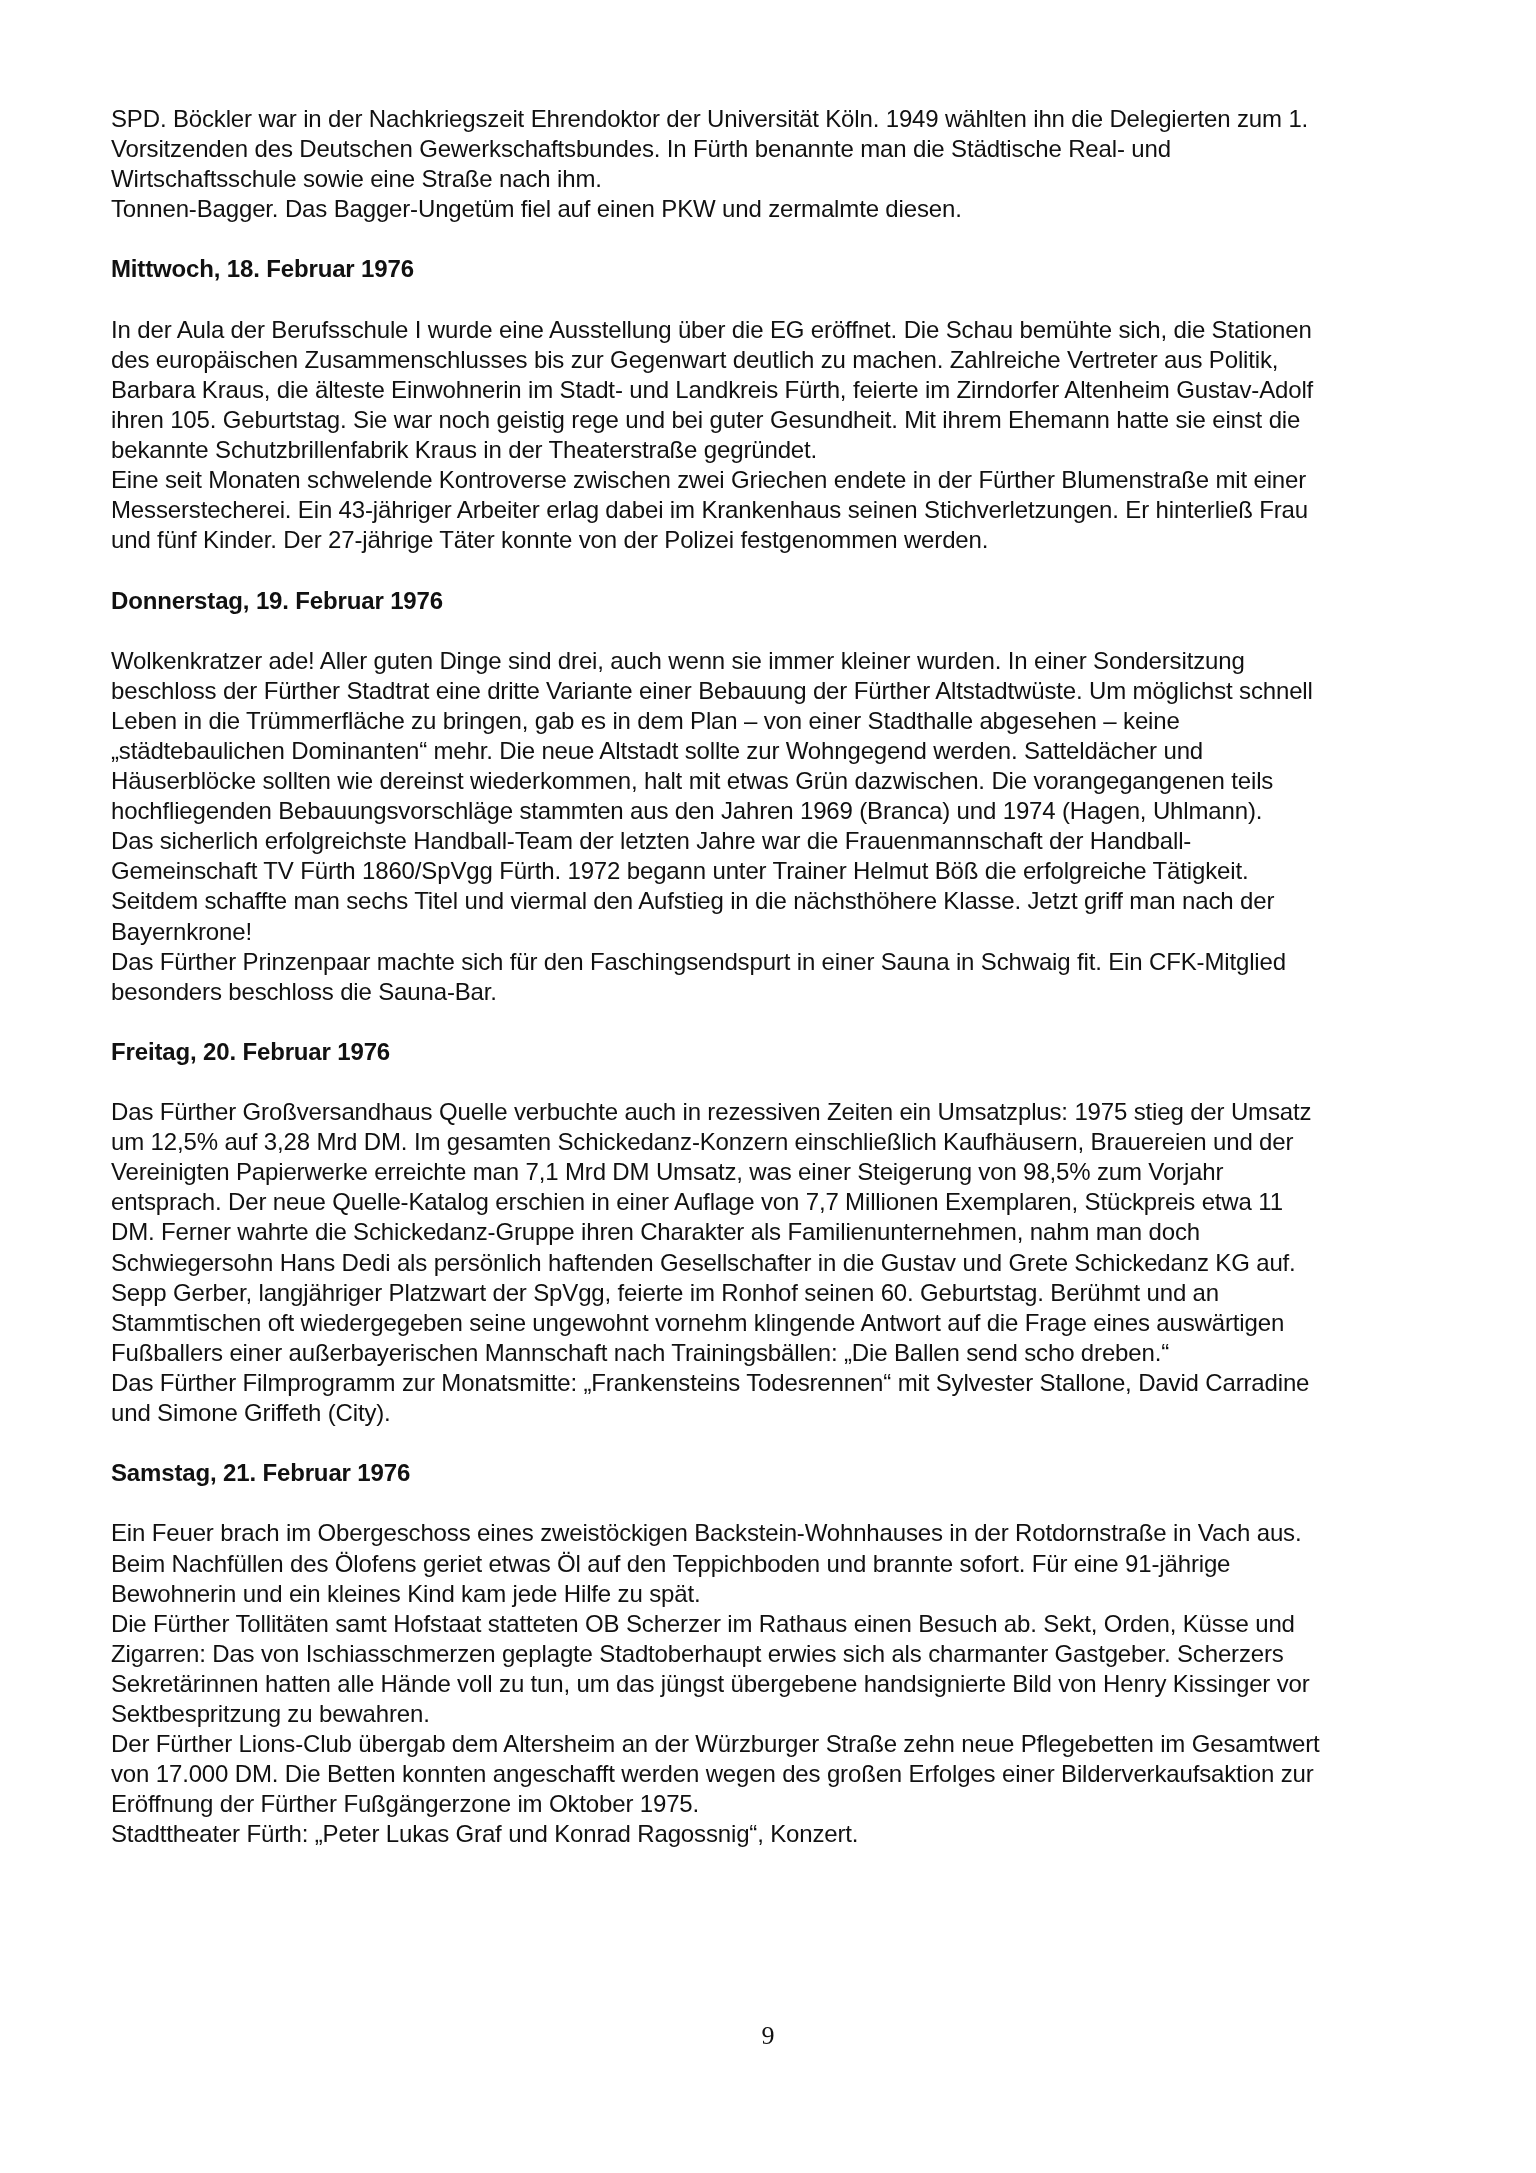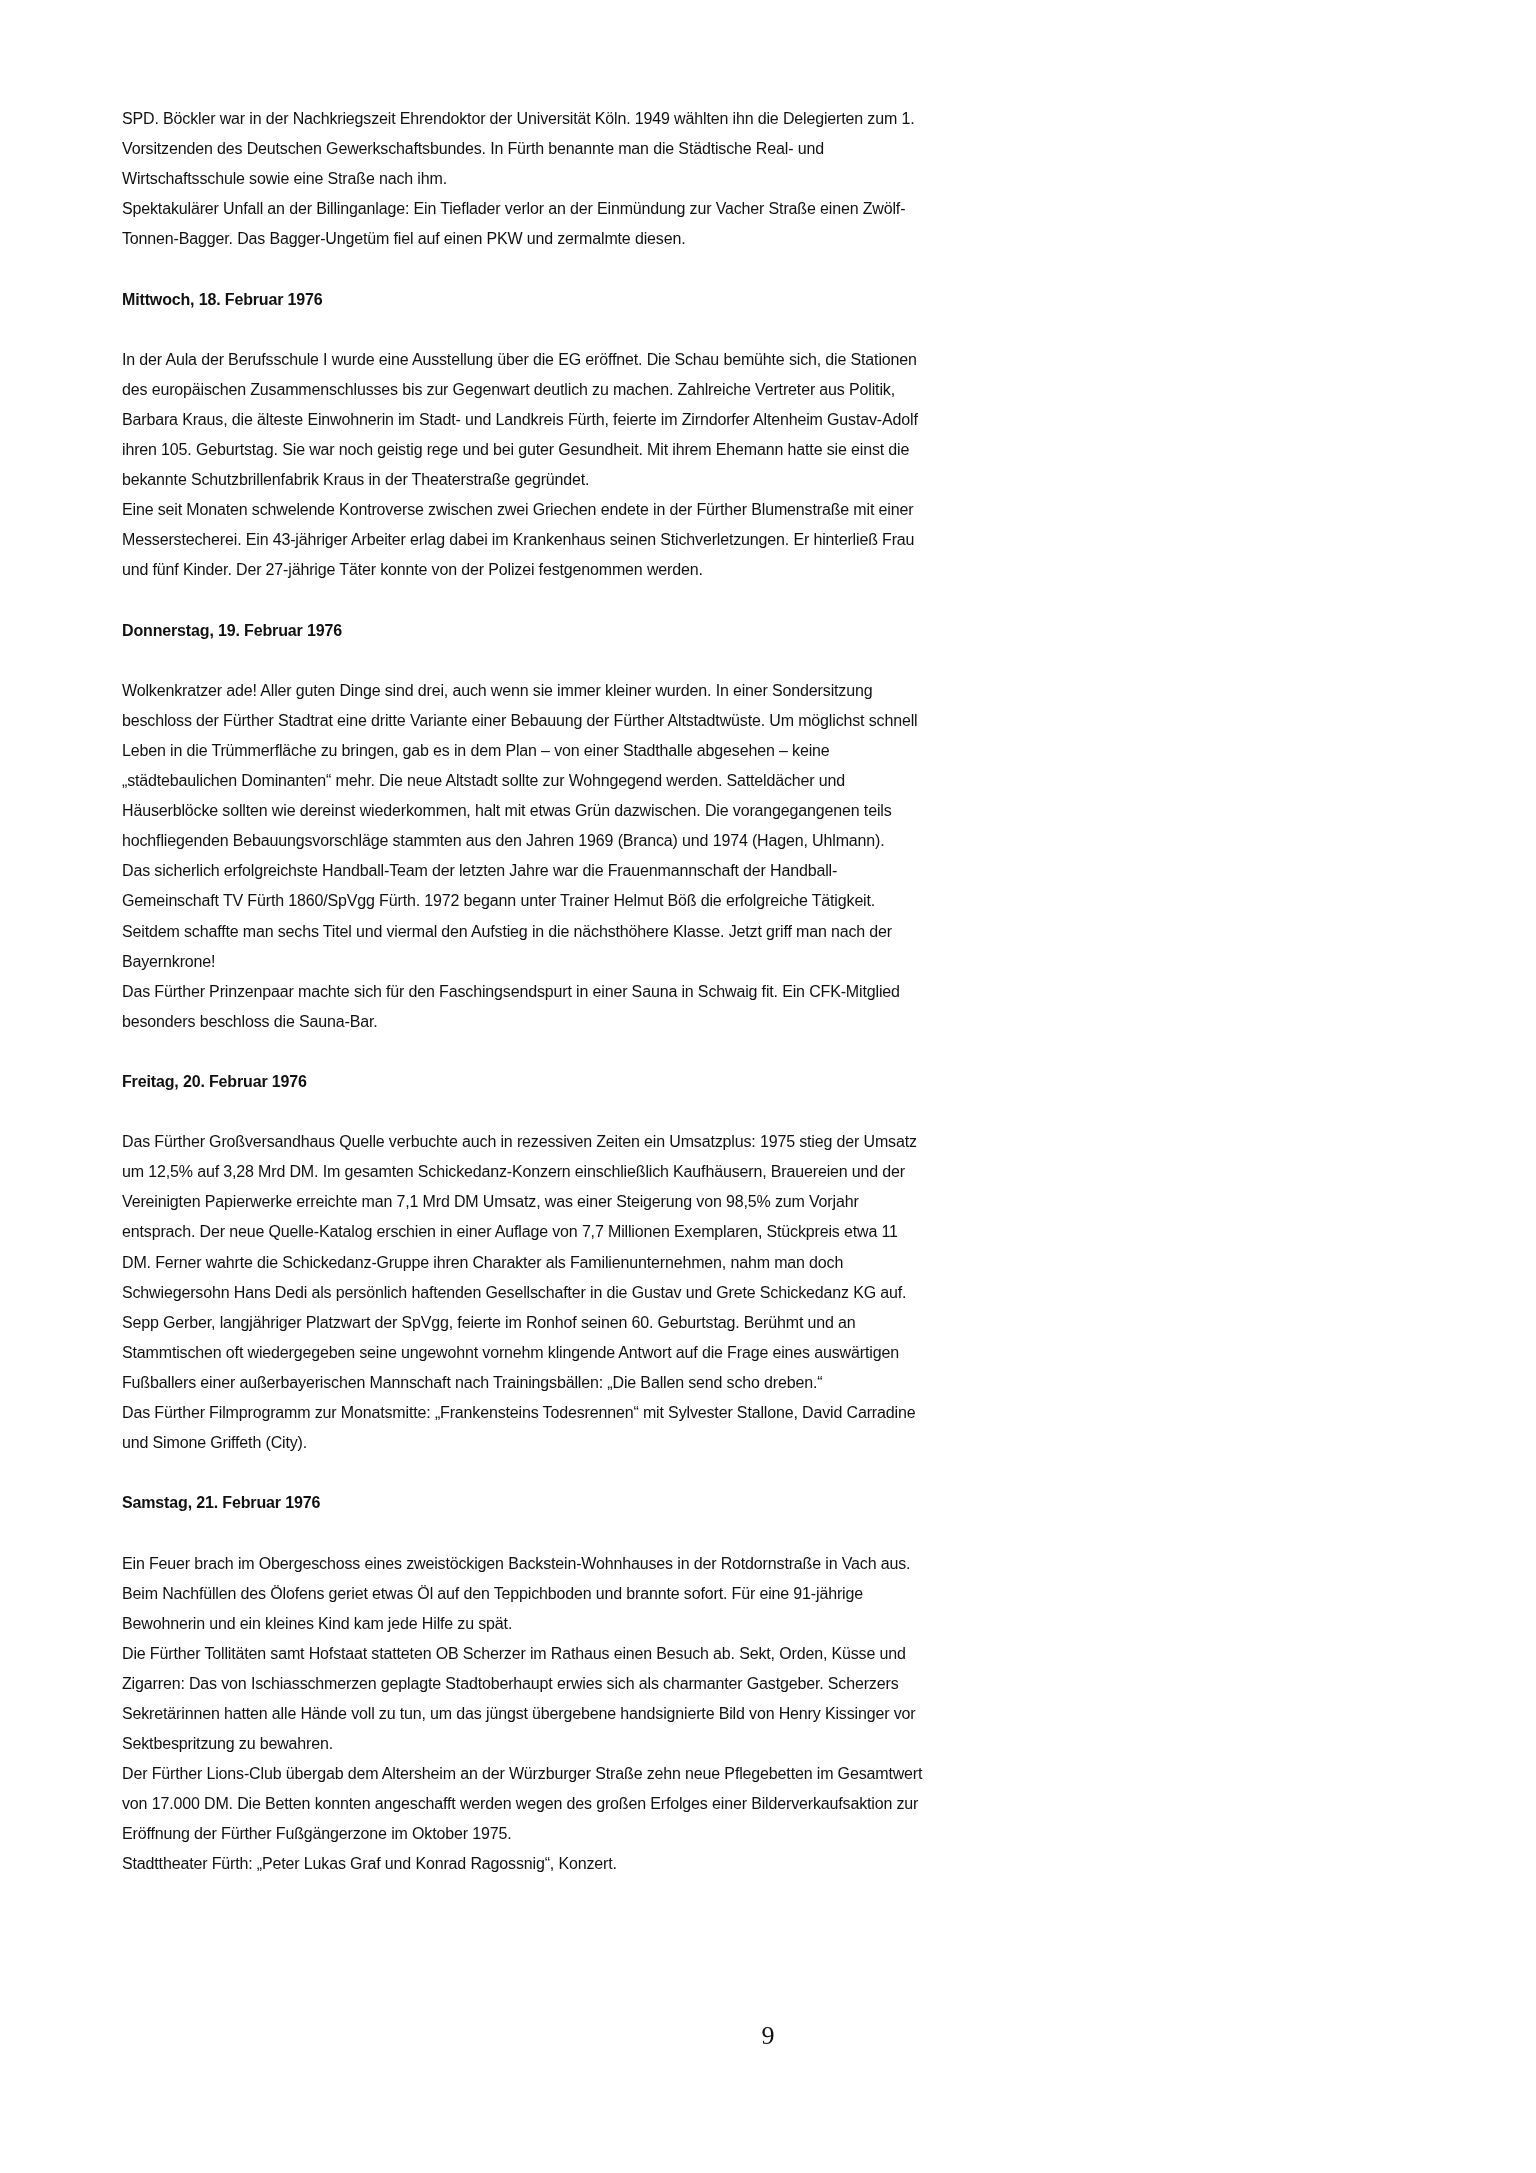--- a/index.html
+++ b/index.html
@@ -1,40 +1,38 @@
 <!DOCTYPE html>
 <html><head>
 <meta charset="utf-8">
 <style>
   html, body { margin: 0; padding: 0; background: #ffffff; }
   body { width: 1536px; height: 2173px; position: relative; overflow: hidden; }
   .page {
     position: absolute; left: 111px; top: 104px; width: 1330px;
     font-family: "Liberation Sans", sans-serif;
-    font-size: 16px; line-height: 30.1px; color: #111111;
+    font-size: 24px; line-height: 30.1px; color: #111111;
     letter-spacing: -0.15px;
-    margin-left: 11px;
   }
   .line { white-space: nowrap; height: 30.1px; }
   .heading { font-weight: bold; white-space: nowrap; height: 30.1px; margin-top: 30.1px; margin-bottom: 30.1px; }
   .section { }
   .page-number {
     position: absolute; left: 0; width: 1536px; top: 2021px; text-align: center;
     font-family: "Liberation Serif", serif; font-size: 26px; color: #111111;
   }
 </style>
 </head>
 <body>
 
 <div class="page">
   <div class="section">
     <div class="line">SPD. Böckler war in der Nachkriegszeit Ehrendoktor der Universität Köln. 1949 wählten ihn die Delegierten zum 1.</div>
     <div class="line">Vorsitzenden des Deutschen Gewerkschaftsbundes. In Fürth benannte man die Städtische Real- und</div>
     <div class="line">Wirtschaftsschule sowie eine Straße nach ihm.</div>
-    <div class="line">Spektakulärer Unfall an der Billinganlage: Ein Tieflader verlor an der Einmündung zur Vacher Straße einen Zwölf-</div>
     <div class="line">Tonnen-Bagger. Das Bagger-Ungetüm fiel auf einen PKW und zermalmte diesen.</div>
   </div>
 
   <div class="section">
     <div class="heading">Mittwoch, 18. Februar 1976</div>
     <div class="line">In der Aula der Berufsschule I wurde eine Ausstellung über die EG eröffnet. Die Schau bemühte sich, die Stationen</div>
     <div class="line">des europäischen Zusammenschlusses bis zur Gegenwart deutlich zu machen. Zahlreiche Vertreter aus Politik,</div>
     <div class="line">Barbara Kraus, die älteste Einwohnerin im Stadt- und Landkreis Fürth, feierte im Zirndorfer Altenheim Gustav-Adolf</div>
     <div class="line">ihren 105. Geburtstag. Sie war noch geistig rege und bei guter Gesundheit. Mit ihrem Ehemann hatte sie einst die</div>
     <div class="line">bekannte Schutzbrillenfabrik Kraus in der Theaterstraße gegründet.</div>

